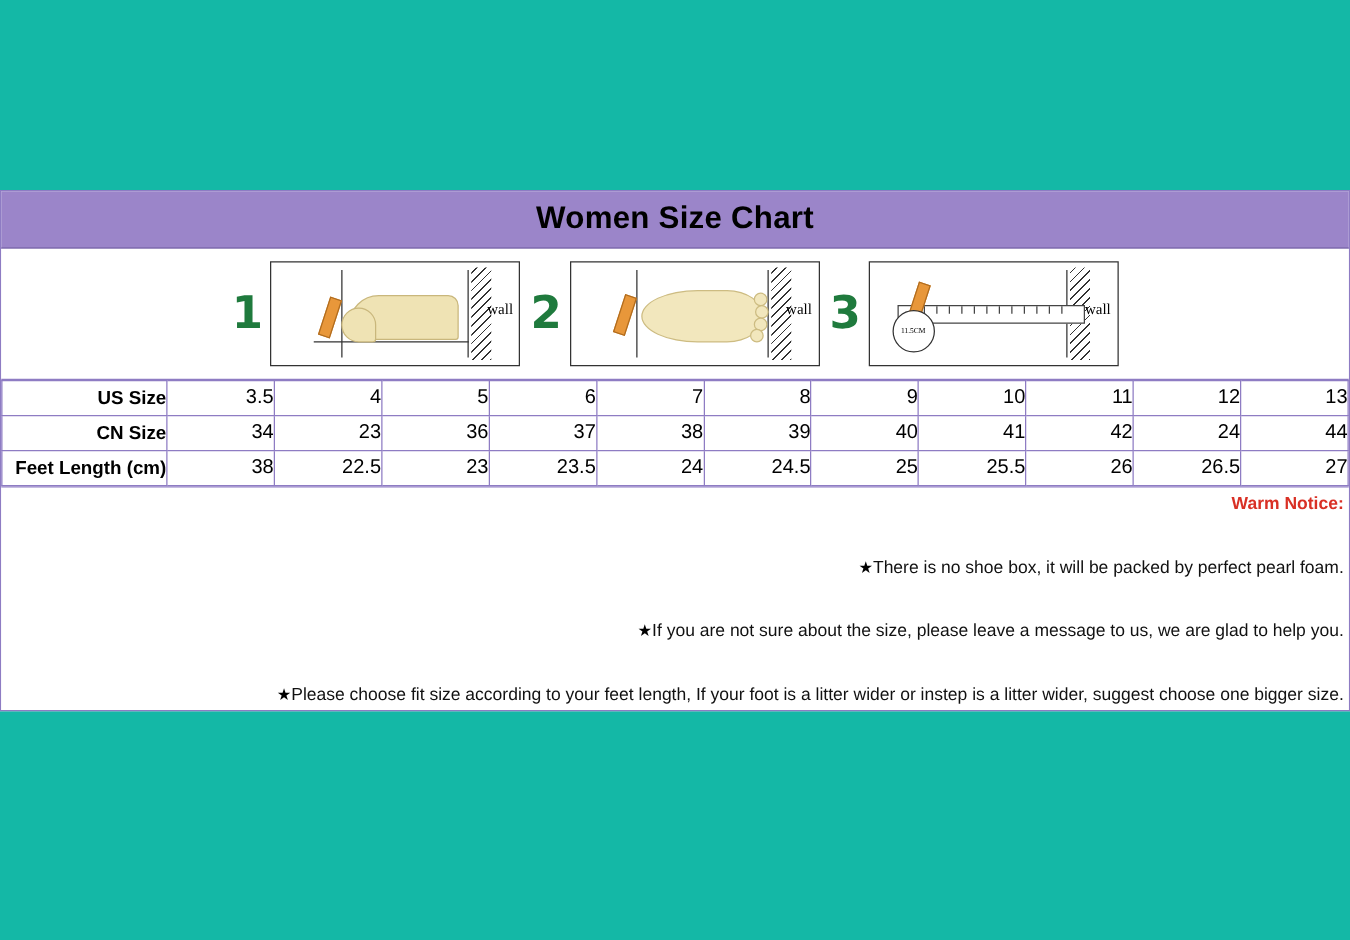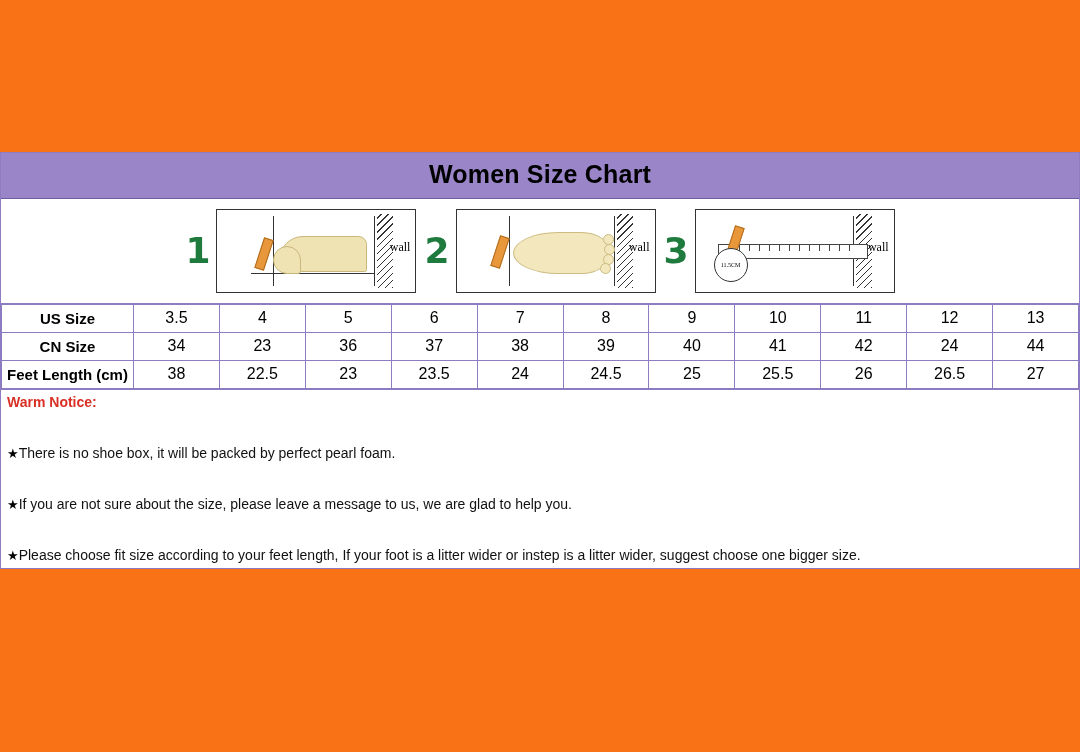--- a/index.html
+++ b/index.html
@@ -10,21 +10,21 @@
     height: 752px;
     overflow: hidden;
   }
   body {
     font-family: "Liberation Sans", sans-serif;
   }
   #stage {
     position: relative;
     width: 1080px;
     height: 752px;
-    background: #f97316;
+    background: #14b8a6;
   }
   #chart-card {
     position: absolute;
     left: 0px;
     top: 152px;
     width: 1080px;
     background: #ffffff;
     box-sizing: border-box;
     border: 1px solid #8e7cc3;
   }
@@ -172,36 +172,37 @@
     line-height: 32px;
     color: #000;
   }
   table.size-table {
     width: 100%;
     border-collapse: collapse;
     table-layout: fixed;
   }
   table.size-table td {
     border: 1px solid #8e7cc3;
-    text-align: center;
+    text-align: right;
     font-size: 16px;
     color: #000;
     padding: 4px 0 5px 0;
     background: #ffffff;
   }
   table.size-table td.rowhead {
     font-weight: bold;
     font-size: 15px;
     width: 131px;
     background: #ffffff;
   }
   .notice {
     background: #ffffff;
     padding: 2px 4px 4px 4px;
     border-top: 1px solid #8e7cc3;
+    text-align: right;
   }
   .notice-title {
     color: #d93025;
     font-weight: bold;
     font-size: 14px;
     padding: 2px 0 1px 2px;
   }
   .notice-line {
     font-size: 14px;
     color: #111111;

